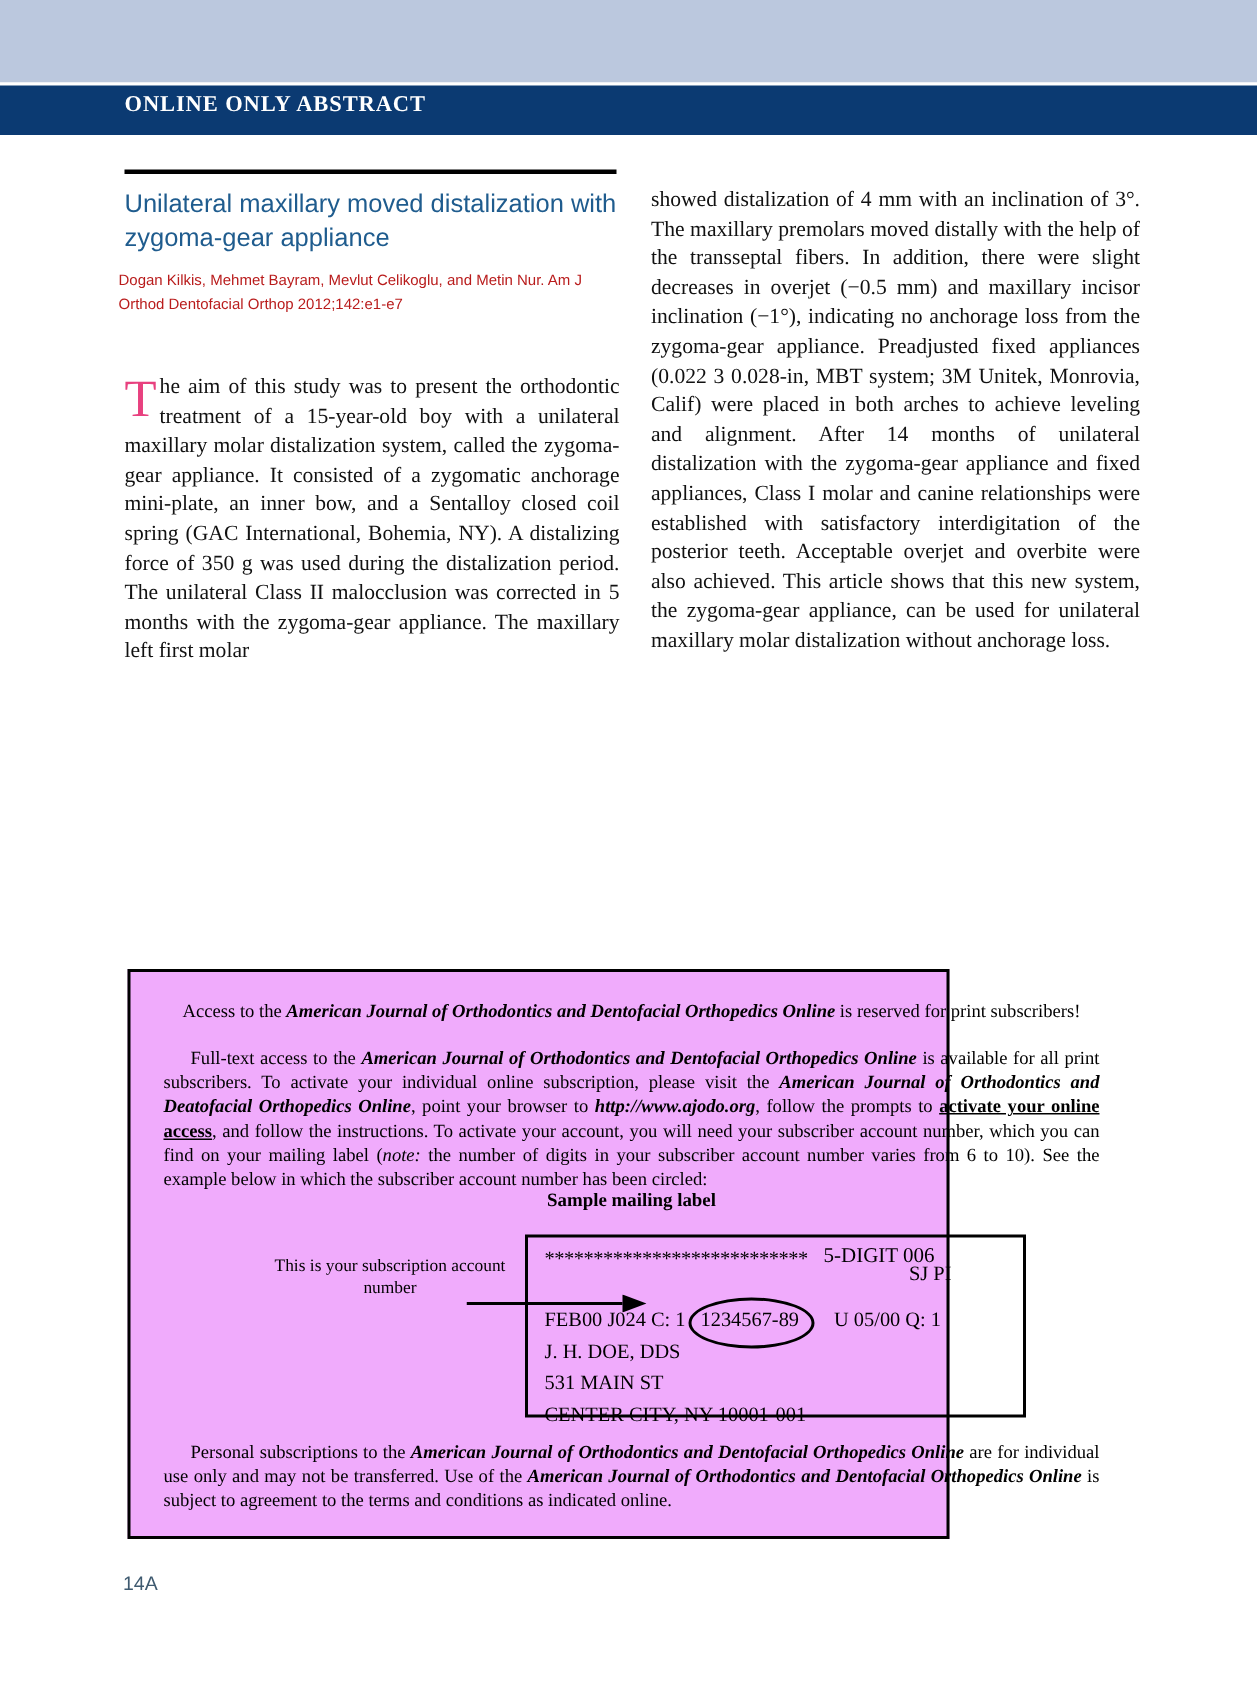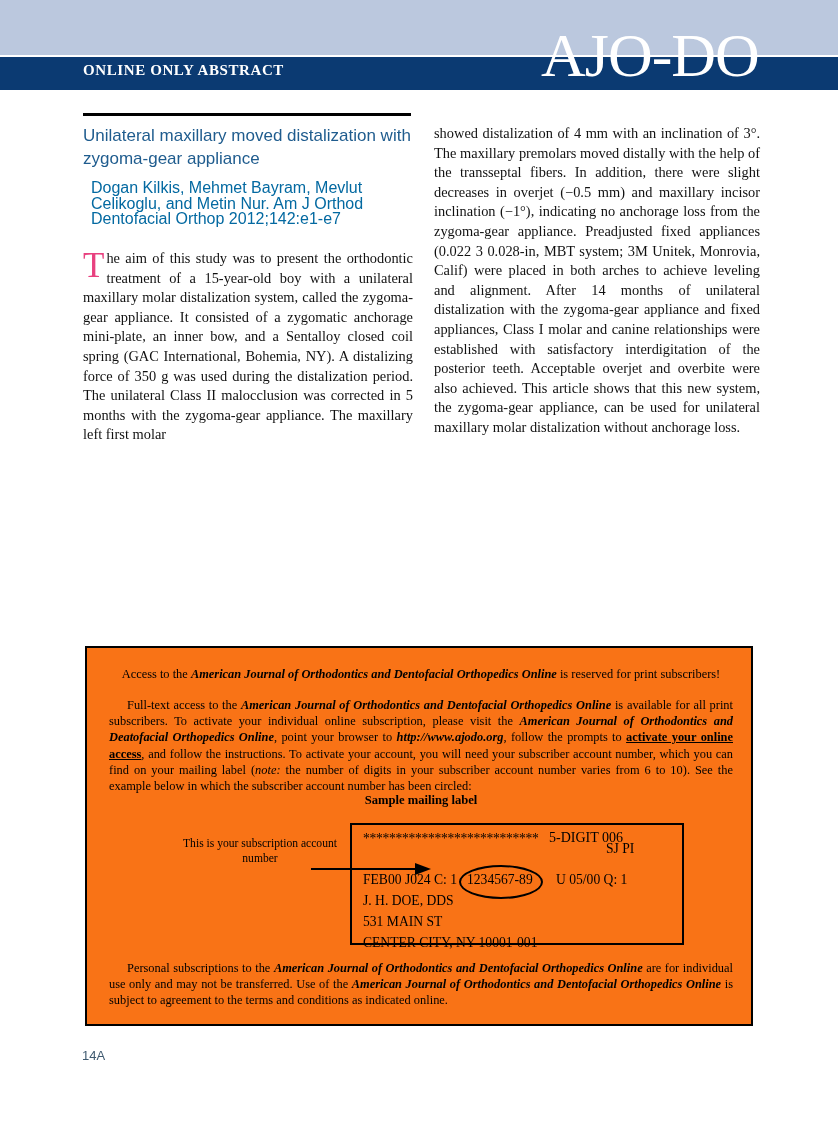--- a/index.html
+++ b/index.html
@@ -90,27 +90,27 @@
     width: 330px;
     font-family: "Liberation Sans", sans-serif;
     font-size: 17px;
     line-height: 23px;
     color: #1f5c8e;
     font-weight: normal;
     margin: 0;
   }
   #article-authors {
     position: absolute;
-    left: 91px;
+    left: 79px;
     top: 180px;
     width: 330px;
     font-family: "Liberation Sans", sans-serif;
-    font-size: 16px;
+    font-size: 10px;
     line-height: 15.5px;
-    color: #0369a1;
+    color: #b91c1c;
   }
 
   
   .col {
     position: absolute;
     font-family: "Liberation Serif", serif;
     font-size: 14.4px;
     line-height: 19.6px;
     text-align: justify;
     color: #111;
@@ -133,25 +133,25 @@
     padding: 2px 2px 0 0;
     color: #e8417f;
     font-weight: normal;
   }
 
   
   #notice-box {
     position: absolute;
     left: 85px;
     top: 646px;
-    width: 668px;
+    width: 548px;
     height: 380px;
     border: 2px solid #000;
     box-sizing: border-box;
-    background: #f97316;
+    background: #f0abfc;
   }
   .notice-p {
     font-family: "Liberation Serif", serif;
     font-size: 12.4px;
     line-height: 16.2px;
     text-align: justify;
     color: #000;
     margin: 0;
   }
   #notice-headline {
@@ -256,21 +256,20 @@
 </style>
 </head>
 <body>
 
 <div id="masthead">
   <div class="band-light"></div>
   <div class="band-hairline"></div>
   <div class="band-navy"></div>
   <div class="band-hairline-bottom"></div>
   <div id="section-label">ONLINE ONLY ABSTRACT</div>
-  <div id="journal-logo">AJO-DO</div>
 </div>
 
 <div id="title-rule"></div>
 <h1 id="article-title">Unilateral maxillary moved distalization with zygoma-gear appliance</h1>
 <div id="article-authors">Dogan Kilkis, Mehmet Bayram, Mevlut Celikoglu, and Metin Nur. Am J Orthod Dentofacial Orthop 2012;142:e1-e7</div>
 
 <div class="col" id="col-left">
   <span id="dropcap">T</span><span>he aim of this study was to present the orthodontic treatment of a 15-year-old boy with a unilateral maxillary molar distalization system, called the zygoma-gear appliance. It consisted of a zygomatic anchorage mini-plate, an inner bow, and a Sentalloy closed coil spring (GAC International, Bohemia, NY). A distalizing force of 350 g was used during the distalization period. The unilateral Class II malocclusion was corrected in 5 months with the zygoma-gear appliance. The maxillary left first molar</span>
 </div>
 

